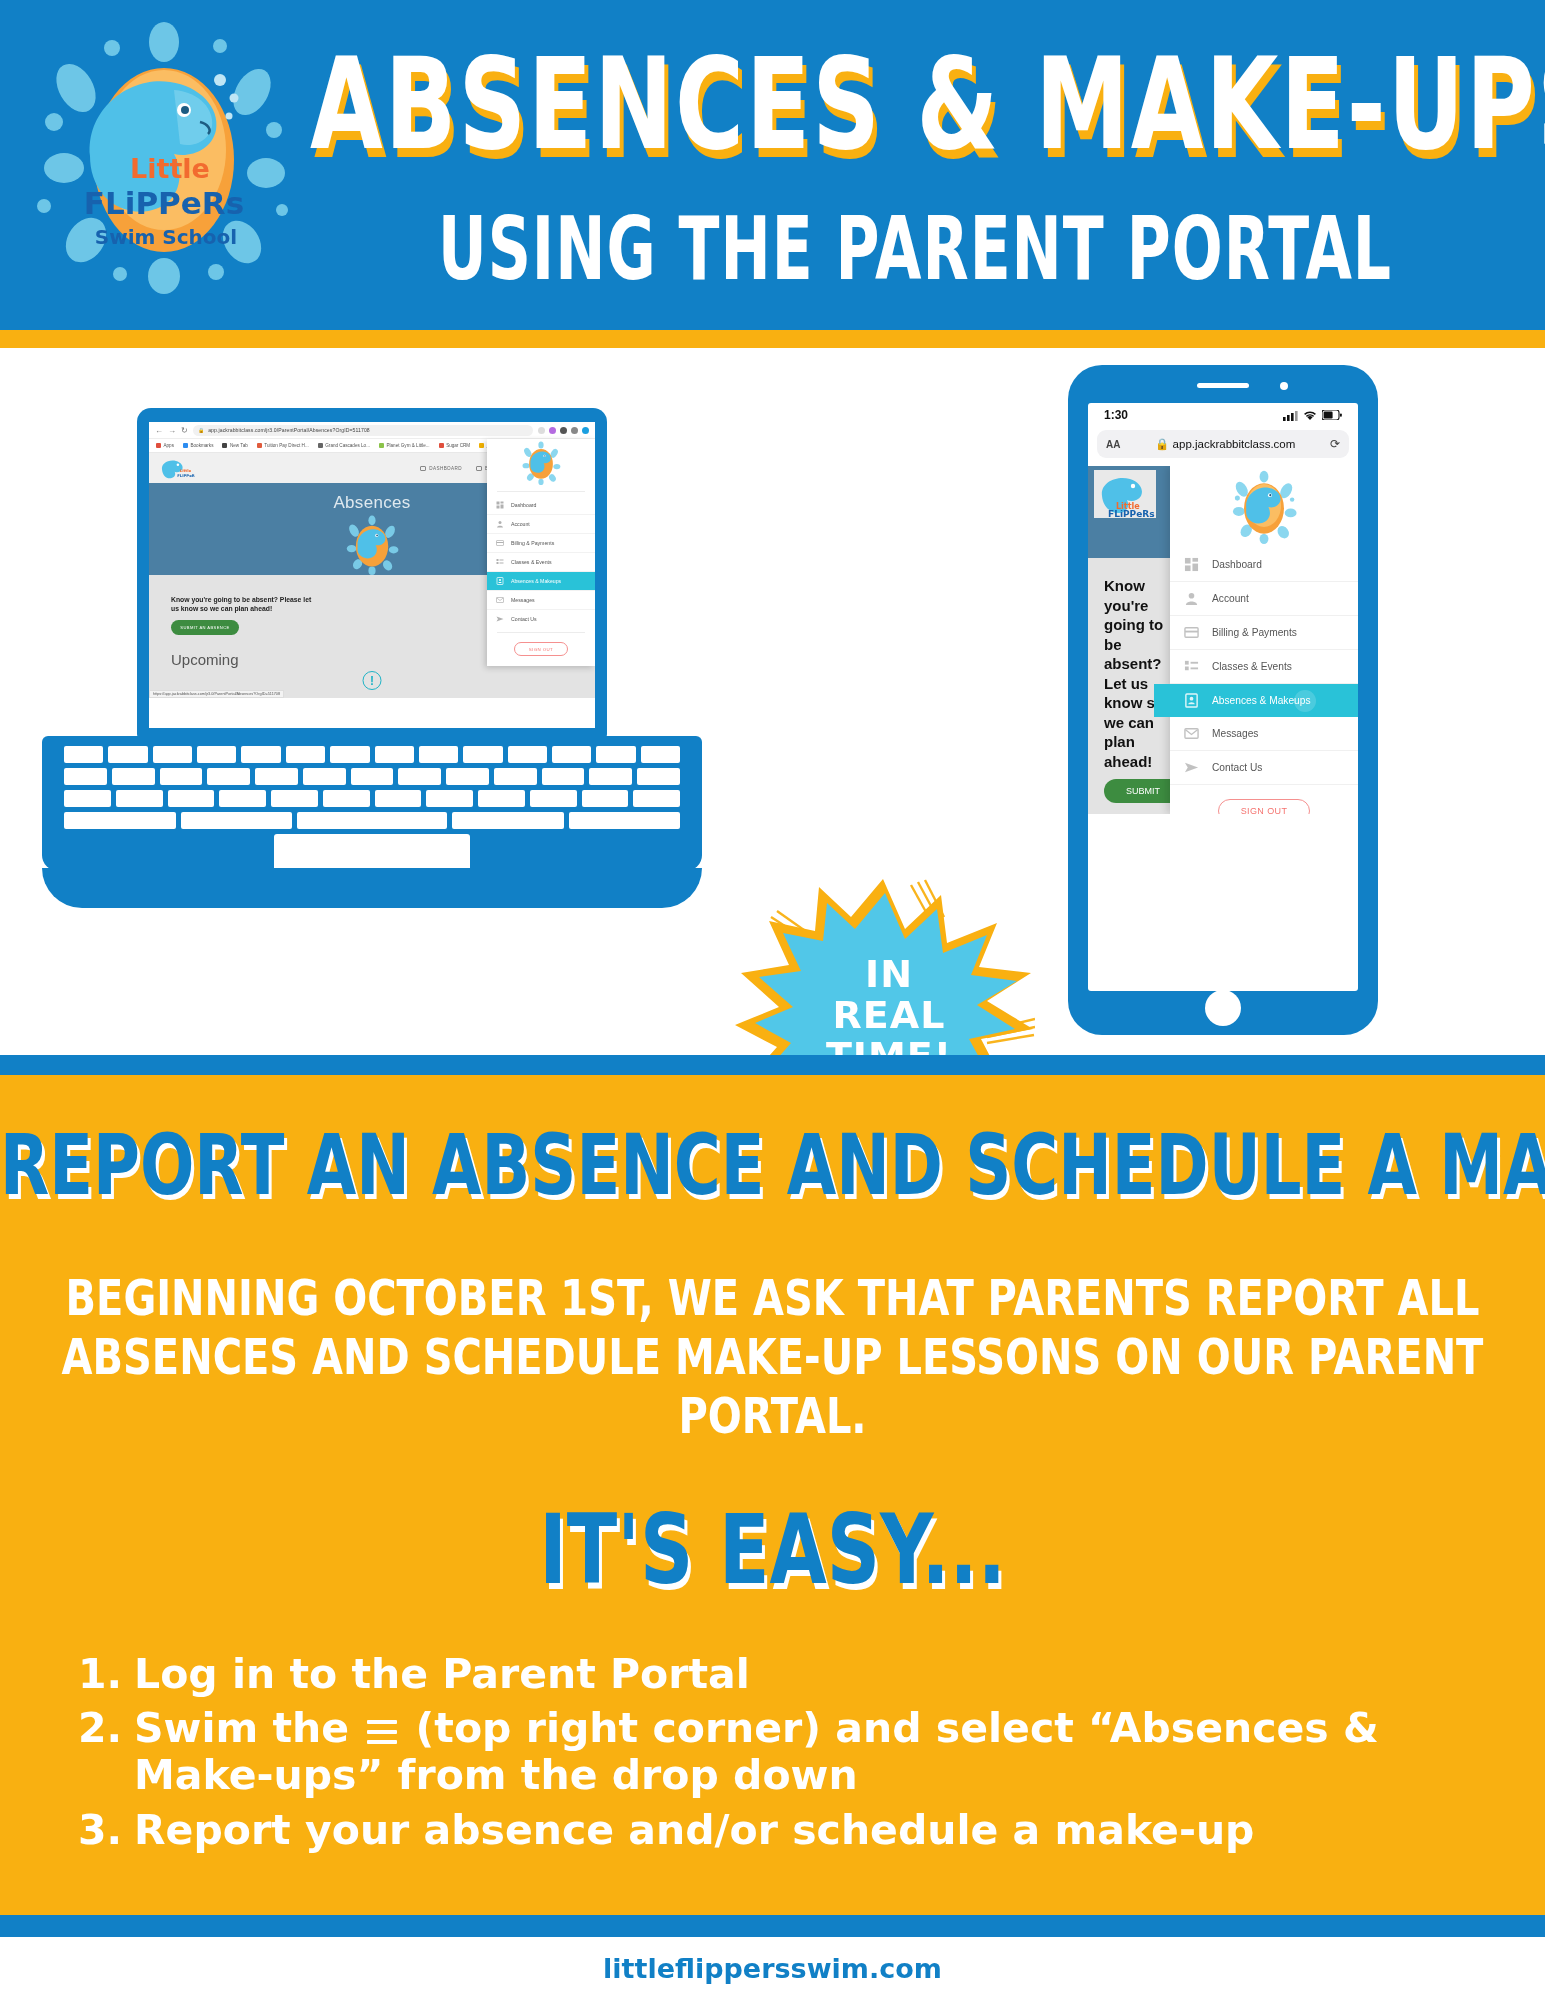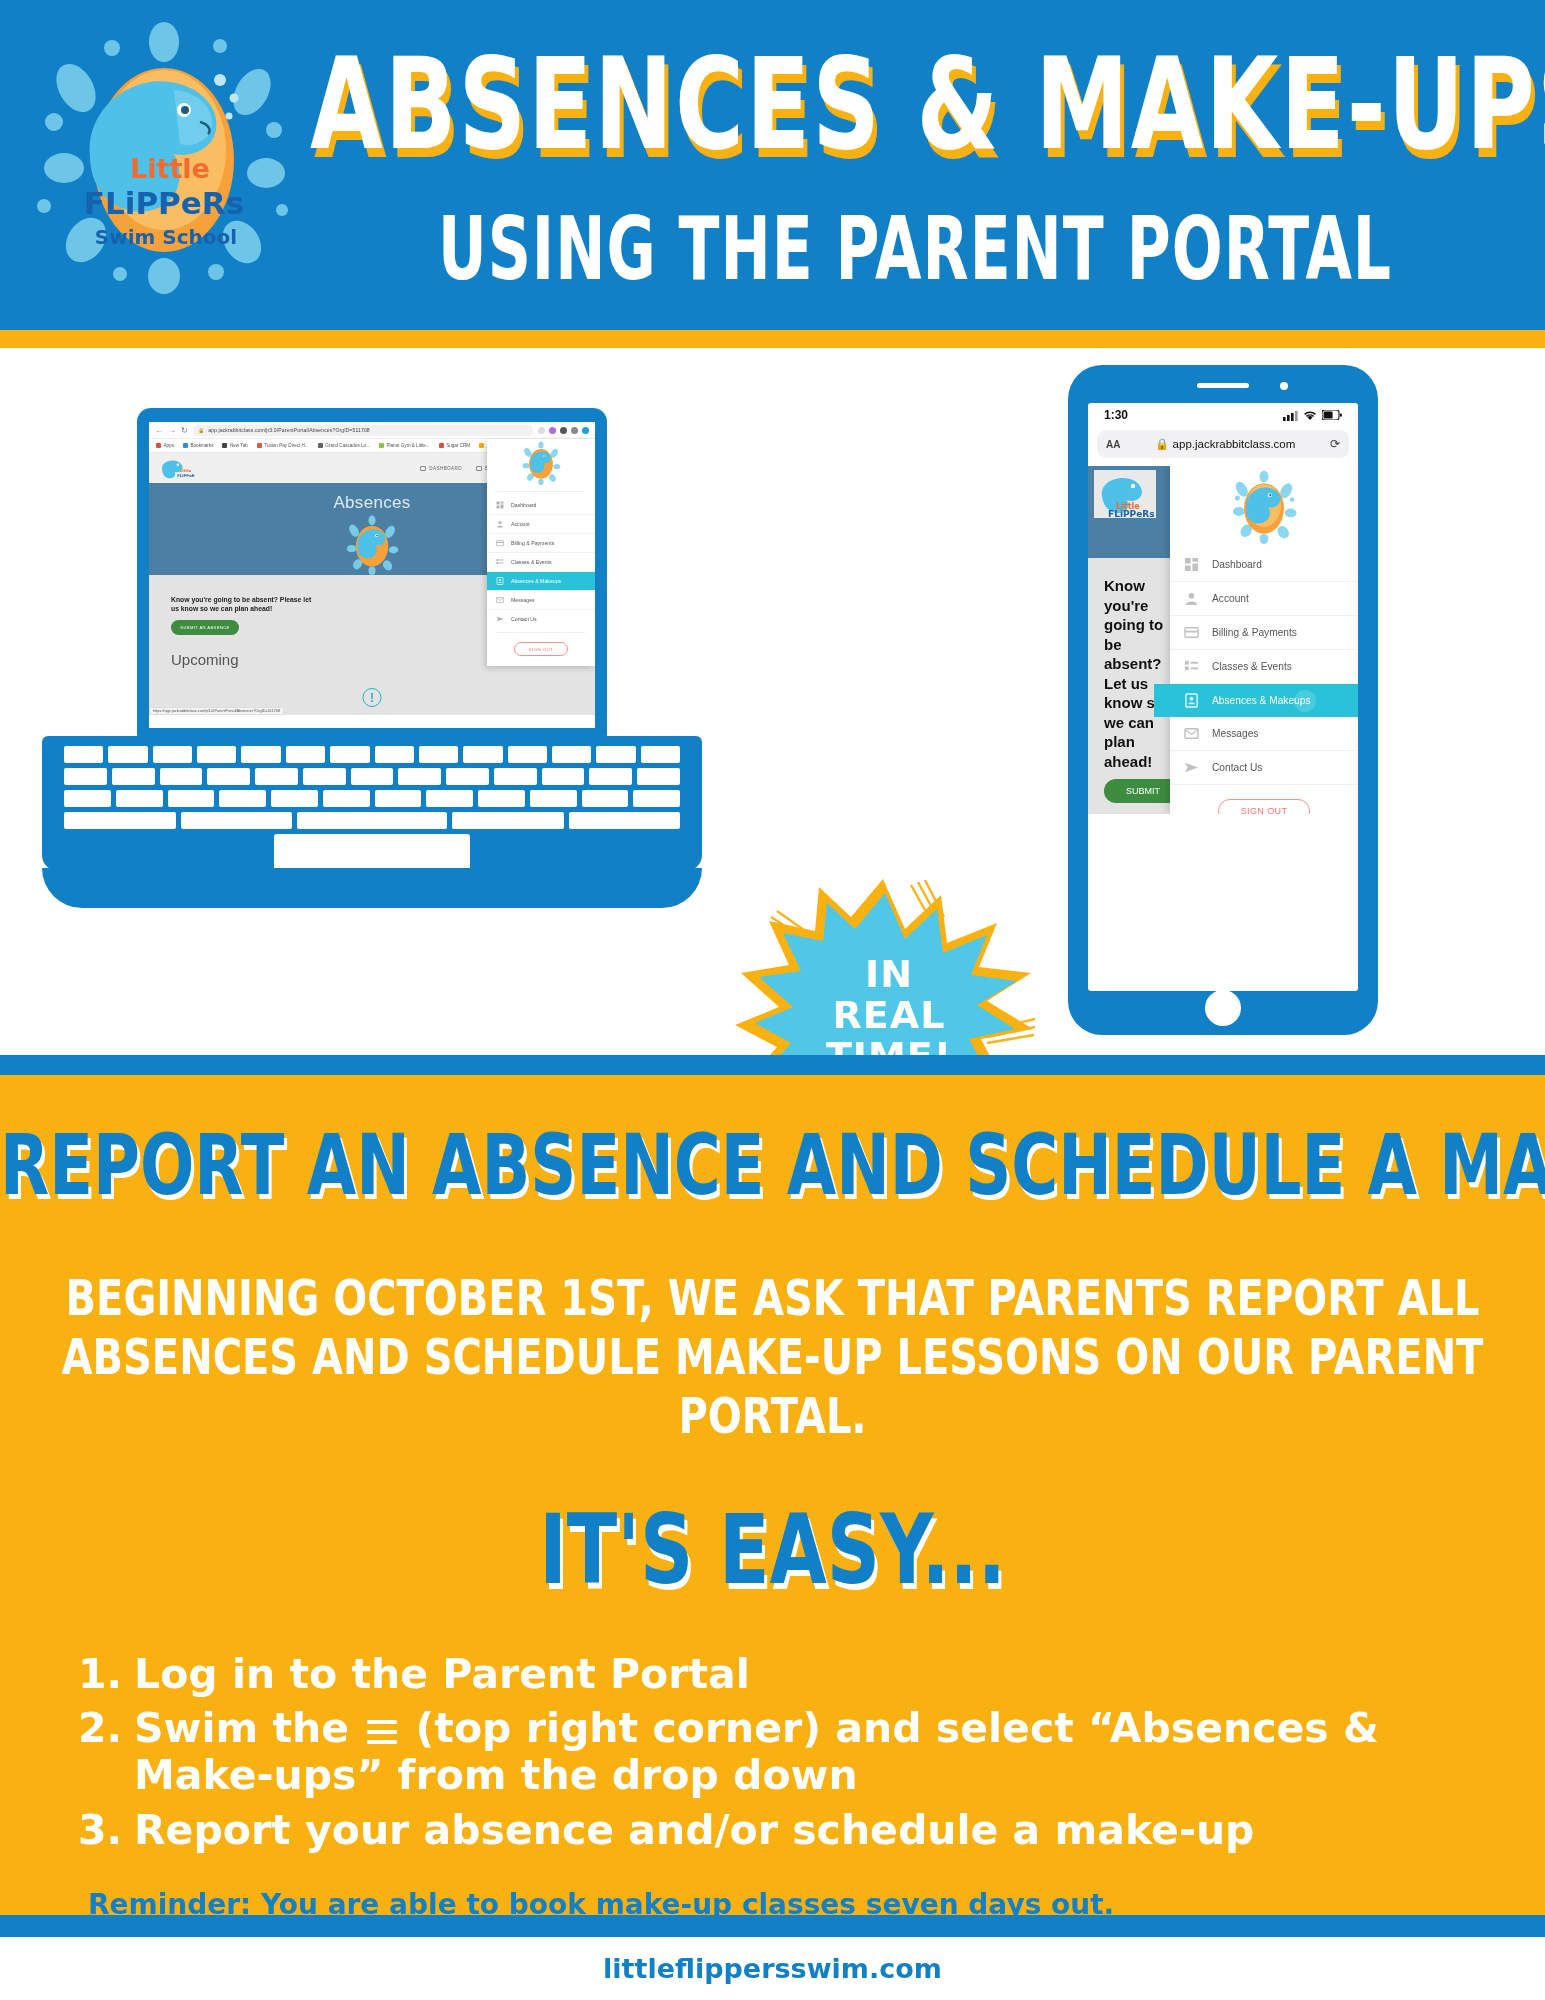--- a/index.html
+++ b/index.html
@@ -115,21 +115,21 @@
   .portal-logo-sm { width: 38px; height: 22px; position: relative; }
   .topnav-items { display: flex; gap: 14px; font-size: 4.6px; color: #666; letter-spacing: .4px; }
   .topnav-item { display: flex; align-items: center; gap: 3px; }
   .tn-ic { width: 6px; height: 5px; border: .8px solid #888; border-radius: 1px; }
   .portal-hero {
     height: 92px; background: #4b7fa3; position: relative;
     display: flex; flex-direction: column; align-items: center; padding-top: 10px;
   }
   .hero-title { color: #dfe9ef; font-size: 17px; font-weight: 300; letter-spacing: .3px; }
   .hero-badge { position: absolute; top: 32px; left: 50%; transform: translateX(-50%); width: 60px; height: 60px; }
-  .portal-body { background: #e3e3e3; height: 140px; position: relative; padding: 20px 0 0 22px; }
+  .portal-body { background: #e3e3e3; height: 123px; position: relative; padding: 20px 0 0 22px; }
   .pb-text { font-size: 6.8px; color: #222; line-height: 1.35; font-weight: 600; width: 150px; }
   .pb-btn {
     margin-top: 7px; width: 68px; height: 15px; border-radius: 9px; background: #3d8c40;
     color: #fff; font-size: 4.1px; letter-spacing: .4px; display: flex; align-items: center; justify-content: center;
   }
   .pb-upcoming { margin-top: 16px; font-size: 15px; color: #555; font-weight: 300; }
   .pb-warn {
     position: absolute; left: 50%; transform: translateX(-50%); bottom: 8px;
     width: 19px; height: 19px; border-radius: 50%; border: 1.6px solid #1fb3c6;
     color: #1fb3c6; font-size: 12px; display: flex; align-items: center; justify-content: center;
@@ -816,21 +816,20 @@
       <div class="step">
         <span class="step-num">2.</span>
         <span class="step-body"><span>Swim the </span><span class="hamburger"><span></span><span></span><span></span></span><span> (top right corner) and select “Absences &amp; Make-ups” from the drop down</span></span>
       </div>
       <div class="step">
         <span class="step-num">3.</span>
         <span class="step-body">Report your absence and/or schedule a make-up</span>
       </div>
     </div>
 
-    <div class="reminder">Reminder: You are able to book make-up classes seven days out.</div>
   </div>
 
   <div class="footer-rule"></div>
   <div class="footer">
     <span class="footer-link">littleflippersswim.com</span>
   </div>
 
 </div>
 
 </body></html>

